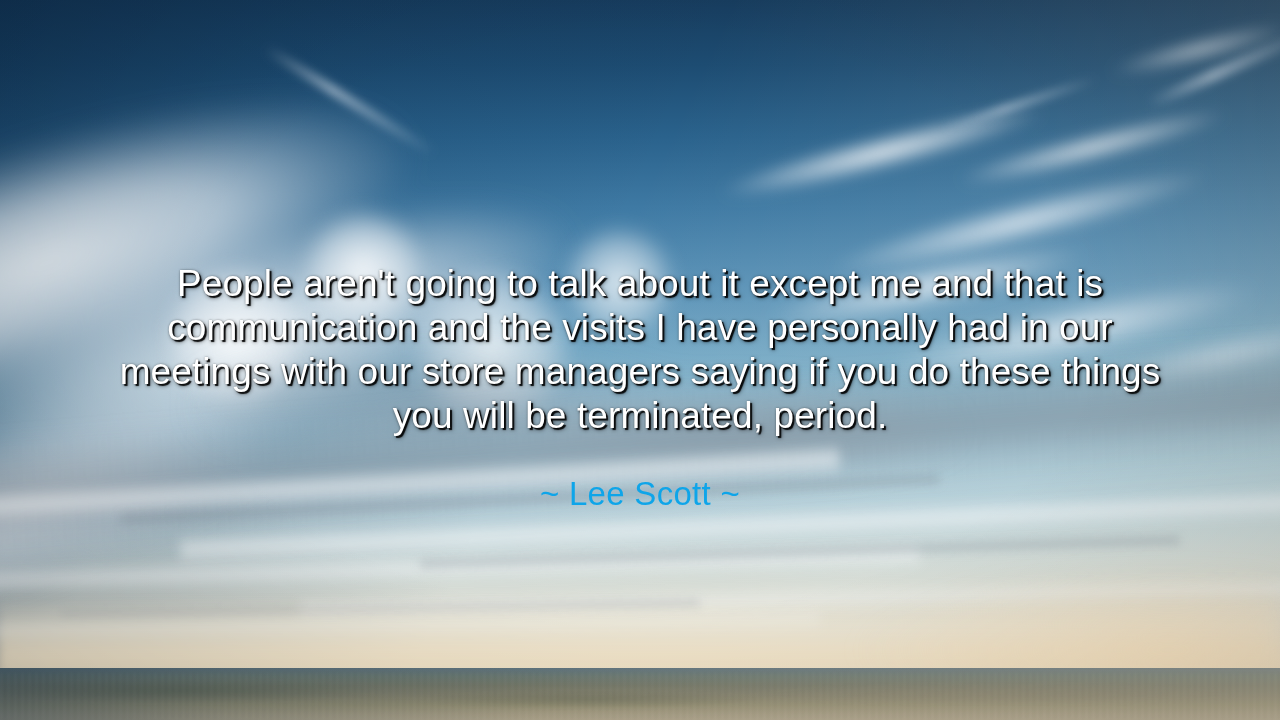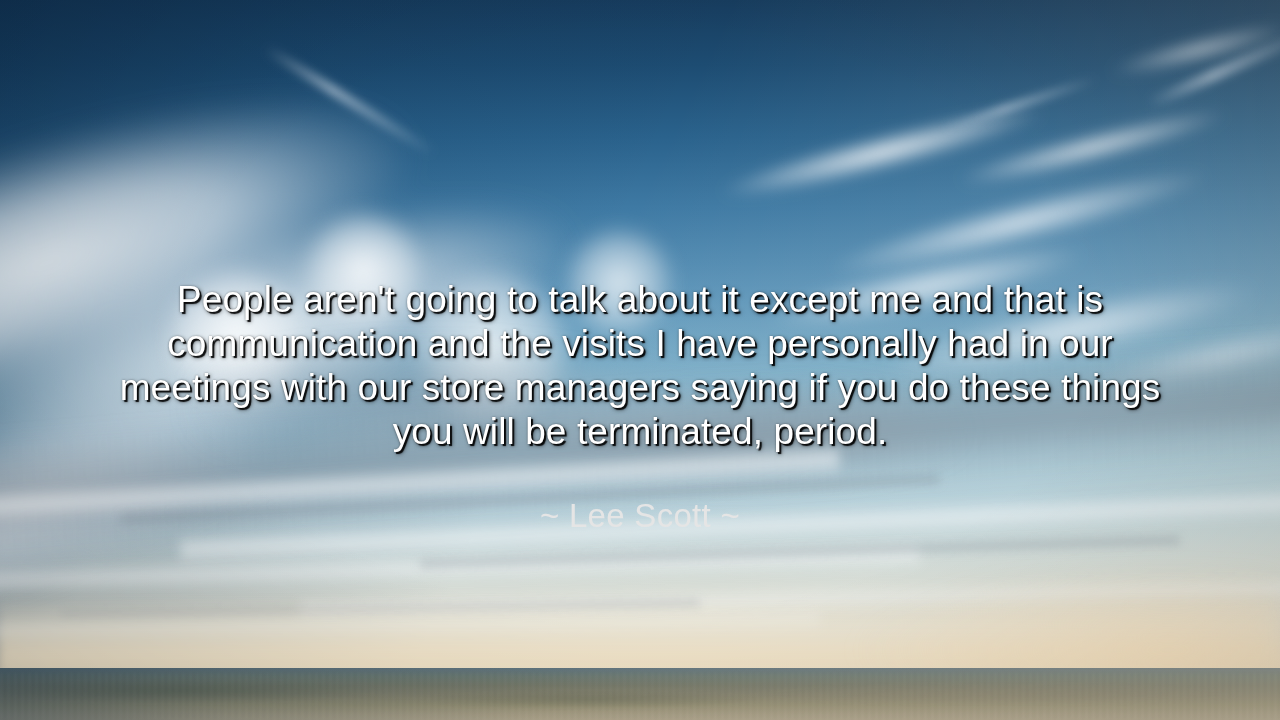--- a/index.html
+++ b/index.html
@@ -277,42 +277,42 @@
   .quote-block {
     position: absolute;
     left: 50%;
     top: 262px;
     width: 1080px;
     transform: translateX(-50%);
     text-align: center;
   }
 
   .quote-text {
-    margin: 16px;
+    margin: 0;
     font-family: "Liberation Sans", sans-serif;
     font-size: 37px;
     line-height: 44px;
     font-weight: 400;
     color: #ffffff;
     letter-spacing: 0.1px;
     text-shadow:
       2px 2px 1px rgba(0,0,0,0.92),
       2px 2px 4px rgba(0,0,0,0.55),
       0 0 2px rgba(0,0,0,0.35);
     white-space: pre-wrap;
   }
 
   .attribution {
-    margin: 4px;
+    margin: 10px;
     padding-top: 26px;
     font-family: "Liberation Sans", sans-serif;
     font-size: 33px;
     line-height: 40px;
     font-weight: 400;
-    color: #e5e5e5;
+    color: #0ea5e9;
     letter-spacing: 0.3px;
   }
 </style>
 </head>
 <body>
 
 <div id="stage">
 
   <div class="sky-base"></div>
   <div class="sky-tilt"></div>

